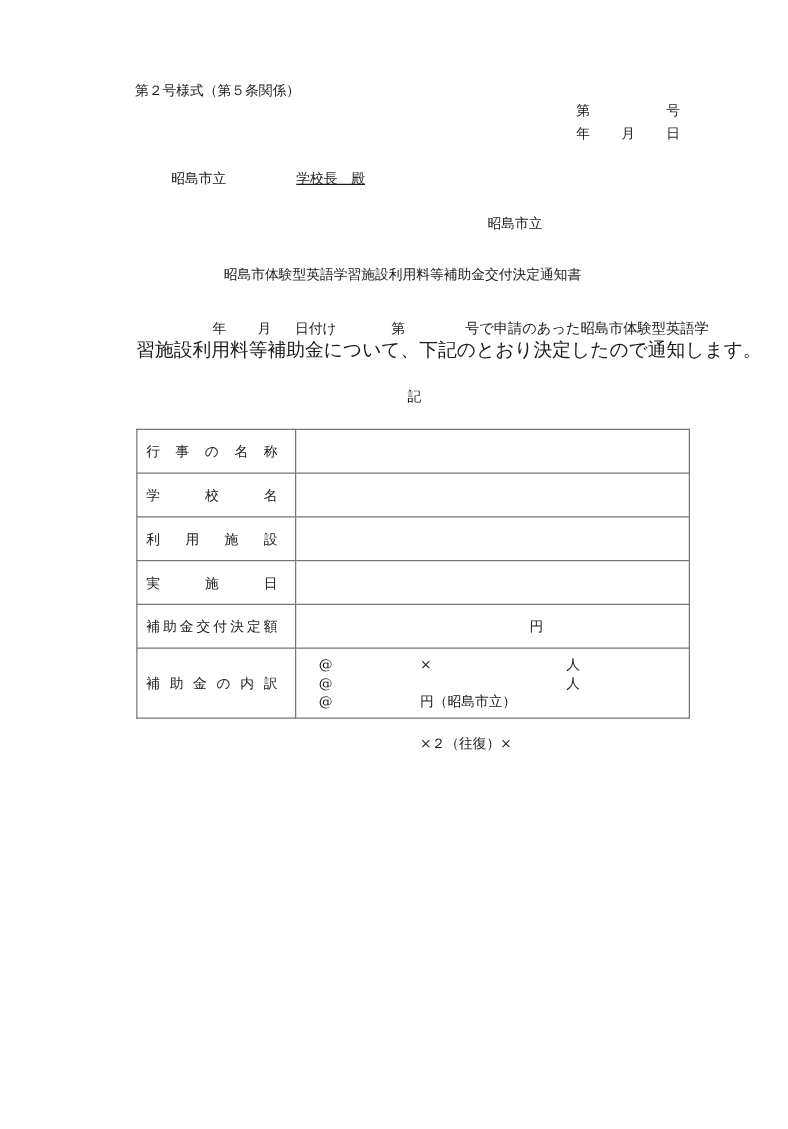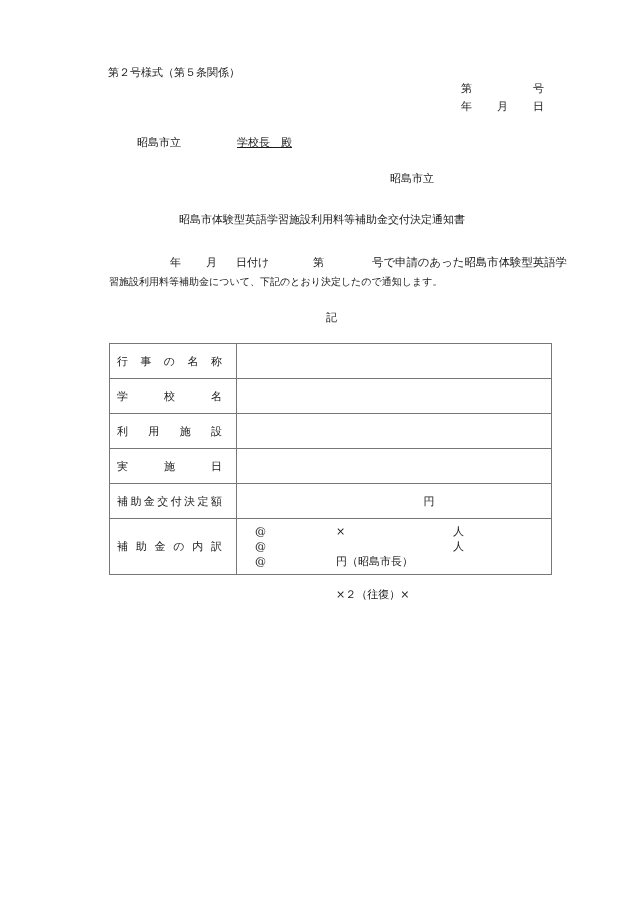--- a/index.html
+++ b/index.html
@@ -42,21 +42,21 @@
 
 <div class="abs" style="left:390px; top:172px;">昭島市立</div>
 
 <div class="abs" style="left:179px; top:213px;">昭島市体験型英語学習施設利用料等補助金交付決定通知書</div>
 
 <div class="abs" style="left:170px; top:256px;">年</div>
 <div class="abs" style="left:206px; top:256px;">月</div>
 <div class="abs" style="left:236px; top:256px;">日付け</div>
 <div class="abs" style="left:313px; top:256px;">第</div>
 <div class="abs" style="left:372px; top:256px; font-size:11.4px;">号で申請のあった昭島市体験型英語学</div>
-<div class="abs" style="left:109px; top:275px; font-size:10px;">習施設利用料等補助金について、下記のとおり決定したので通知します。</div>
+<div class="abs" style="left:109px; top:275px; font-size:15px;font-family:Liberation Mono, monospace;">習施設利用料等補助金について、下記のとおり決定したので通知します。</div>
 
 <div class="abs" style="left:326px; top:311px;">記</div>
 
 <table class="doc-table">
   <tbody>
       <tr class="row-std">
     <td class="label">
       <div class="label-spread">
         <span>行</span>
         <span>事</span>
@@ -128,18 +128,18 @@
       <div class="breakdown">
         <span class="bline" style="left:18px; top:6px;">@</span>
         <span class="bline" style="left:99px; top:6px;">×</span>
         <span class="bline" style="left:216px; top:6px;">人</span>
 
         <span class="bline" style="left:18px; top:21px;">@</span>
         <span class="bline" style="left:99px; top:21px;margin-top:48px;">×２（往復）×</span>
         <span class="bline" style="left:216px; top:21px;">人</span>
 
         <span class="bline" style="left:18px; top:36px;">@</span>
-        <span class="bline" style="left:99px; top:36px;">円（昭島市長）</span>
+        <span class="bline" style="left:99px; top:36px;">円（昭島市立）</span>
       </div>
     </td>
   </tr>
 </tbody>
   </table>
 
 </body></html>

